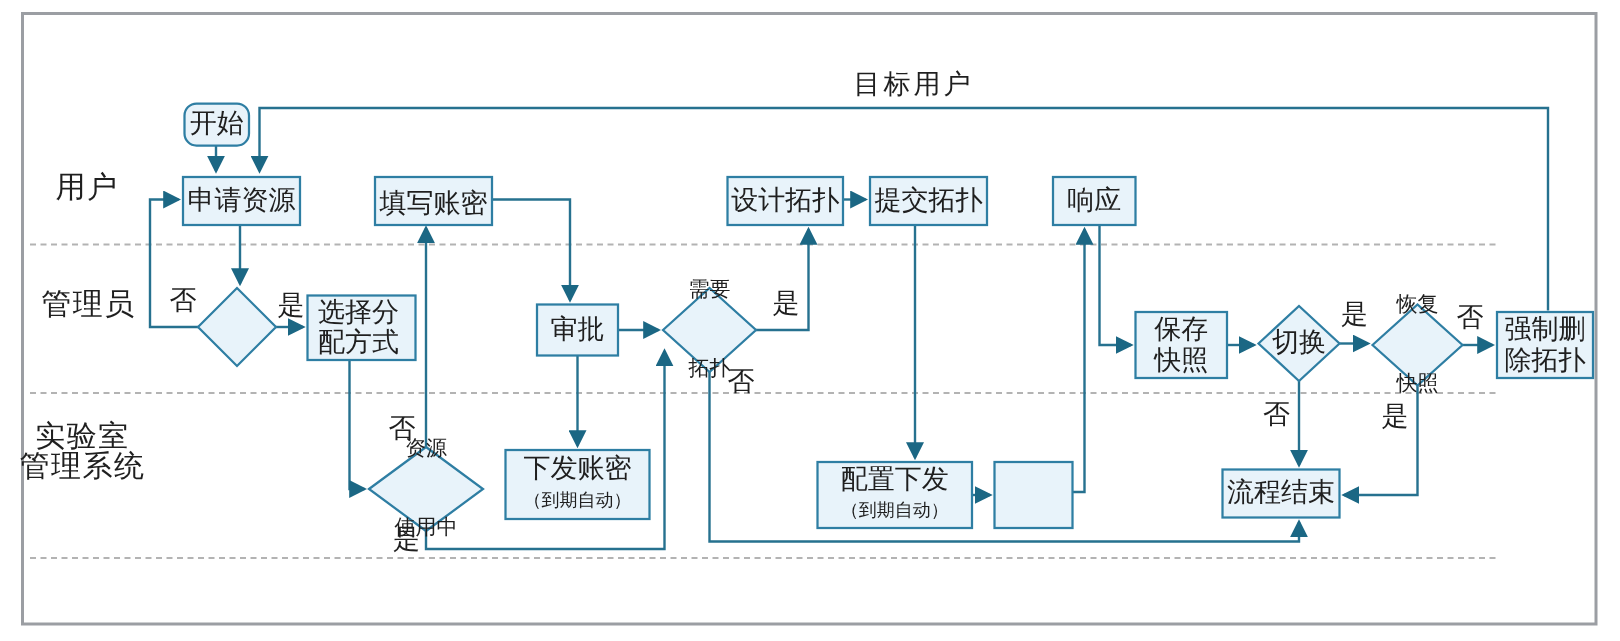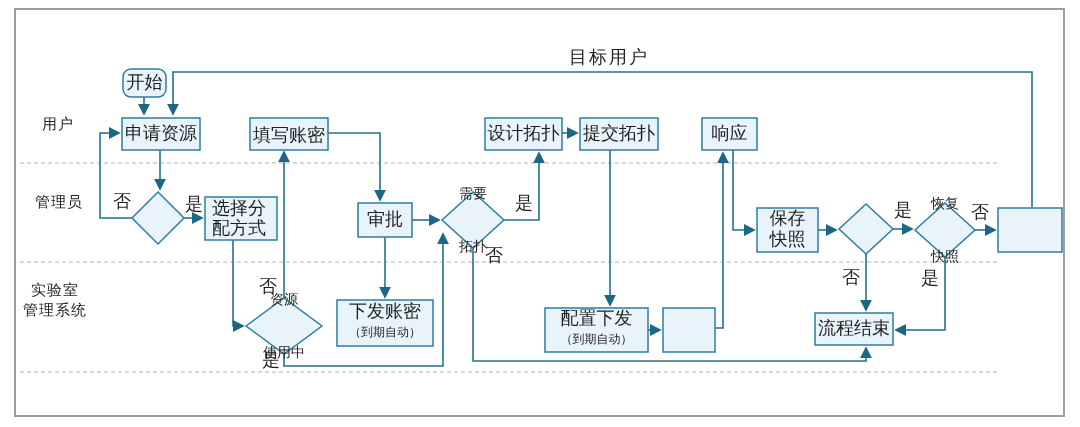--- a/index.html
+++ b/index.html
@@ -11,25 +11,25 @@
   .frame {
     position:absolute; left:14px; top:8px; width:1051px; height:409px;
     border:2px solid #9b9ea3; box-sizing:border-box;
   }
   svg.layer { position:absolute; left:0; top:0; width:1080px; height:427px; }
   .lbl {
     position:absolute; display:flex; flex-direction:column;
     align-items:center; justify-content:center; text-align:center;
     white-space:nowrap; line-height:20px;
   }
-  .fs18 { font-size:18px;font-family:Liberation Mono, monospace; }
+  .fs18 { font-size:18px; }
   .fs17 { font-size:14px; line-height:19px;gap:34px; }
   .fs16 { font-size:12px; }
   .edge-lbl { font-size:18px; }
-  .lane-lbl { font-size:15px; letter-spacing:1px; }
+  .lane-lbl { font-size:20px; letter-spacing:1px; }
 </style>
 </head>
 <body>
 
 <div class="canvas">
 
   <div class="frame"></div>
 
   <svg class="layer" viewBox="0 0 1080 427">
     <defs>
@@ -124,23 +124,28 @@
     <div class="fs16">（到期自动）</div>
   </div>
   <div class="lbl fs18" style="left:545px;top:308px;width:103px;height:44px;line-height:21px;border-radius:22px;">
     <div>配置下发</div>
     <div class="fs16">（到期自动）</div>
   </div>
   <div class="lbl fs18" style="left:757px;top:208px;width:61px;height:44px;line-height:21px;">
     <div>保存</div>
     <div>快照</div>
   </div>
+  <div class="lbl fs18" style="left:839px;top:204px;width:54px;height:50px;">切换</div>
   <div class="lbl fs17" style="left:911px;top:204px;width:68px;height:52px;">
     <div>恢复</div>
     <div>快照</div>
+  </div>
+  <div class="lbl fs18" style="left:998px;top:208px;width:64px;height:44px;line-height:21px;">
+    <div>强制删</div>
+    <div>除拓扑</div>
   </div>
   <div class="lbl fs18" style="left:815px;top:313px;width:78px;height:32px;">流程结束</div>
 
   <div class="lbl edge-lbl" style="left:565px;top:47px;width:88px;height:20px;letter-spacing:2px;">目标用户</div>
   <div class="lbl edge-lbl" style="left:110px;top:191px;width:24px;height:20px;">否</div>
   <div class="lbl edge-lbl" style="left:182px;top:194px;width:24px;height:20px;">是</div>
   <div class="lbl edge-lbl" style="left:256px;top:276px;width:24px;height:20px;">否</div>
   <div class="lbl edge-lbl" style="left:259px;top:350px;width:24px;height:20px;">是</div>
   <div class="lbl edge-lbl" style="left:512px;top:193px;width:24px;height:20px;">是</div>
   <div class="lbl edge-lbl" style="left:482px;top:245px;width:24px;height:20px;">否</div>

